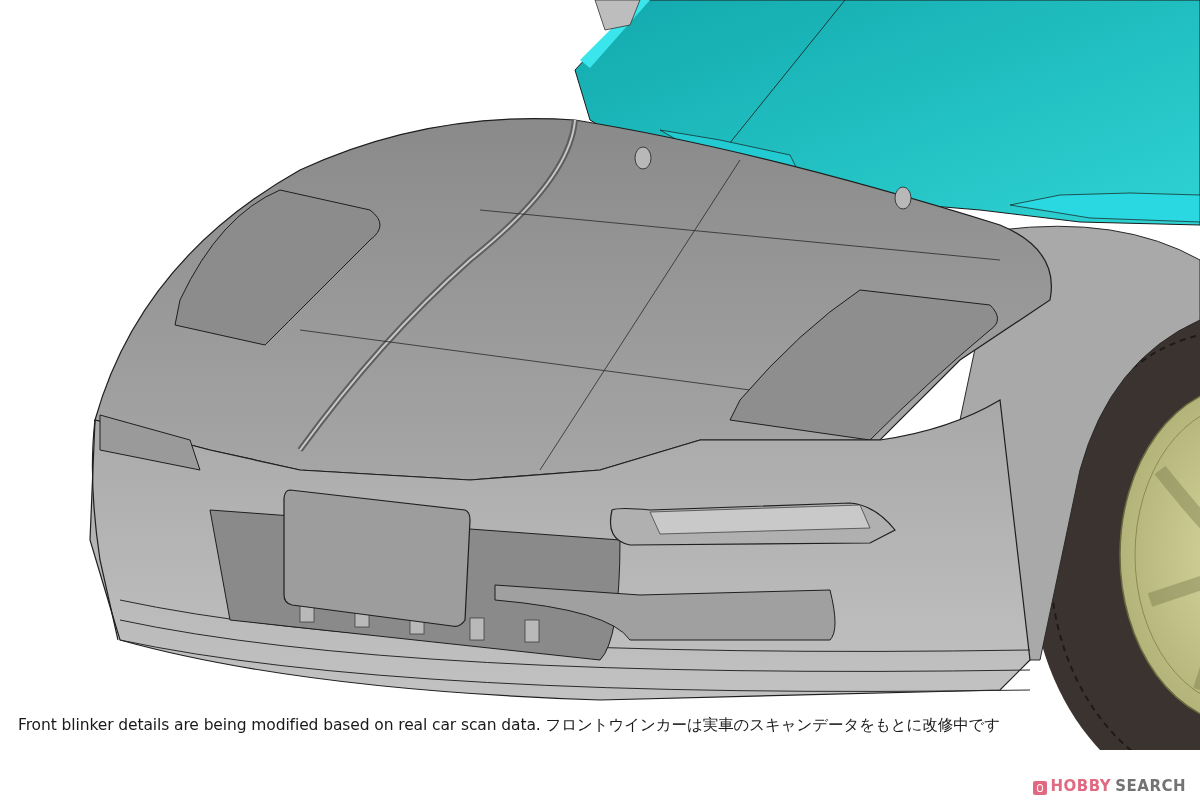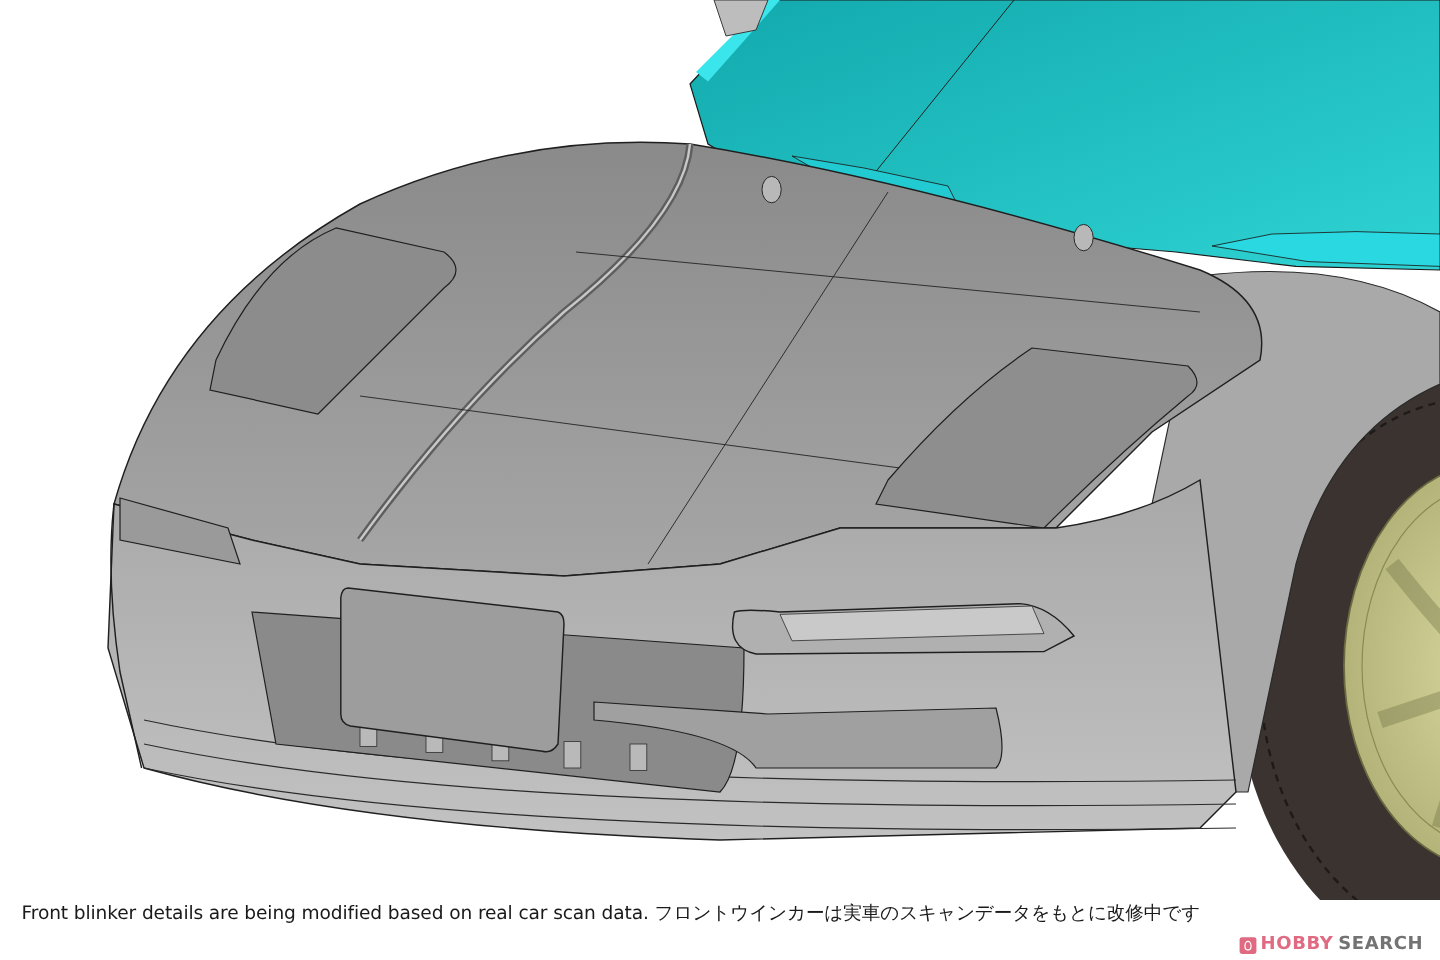--- a/index.html
+++ b/index.html
@@ -1,20 +1,20 @@
 <!DOCTYPE html>
 <html><head>
 <meta charset="utf-8">
 <style>
   html, body { margin: 0; padding: 0; background: #ffffff; }
   body { width: 1200px; height: 800px; position: relative; overflow: hidden; font-family: "DejaVu Sans", sans-serif; }
   .stage { position: absolute; left: 0; top: 0; width: 1200px; height: 750px; }
   .stage svg { display: block; }
   .caption {
-    position: absolute; left: 18px; top: 751px;
+    position: absolute; left: 18px; top: 715px;
     font-family: "DejaVu Sans", sans-serif; font-size: 15.5px; color: #1a1a1a;
     letter-spacing: -0.1px; white-space: nowrap;
   }
   .watermark {
     position: absolute; right: 14px; top: 775px; height: 20px;
     display: flex; align-items: flex-end; gap: 4px;
     font-family: "DejaVu Sans", sans-serif; font-weight: bold; font-size: 15px;
   }
   .wm-logo { width: 14px; height: 14px; background: #e06a82; border-radius: 2px; position: relative; }
   .wm-logo::after { content: ""; position: absolute; left: 4px; top: 3px; width: 6px; height: 8px; border: 1.5px solid #fff; border-radius: 50% 50% 40% 40%; box-sizing: border-box; }

